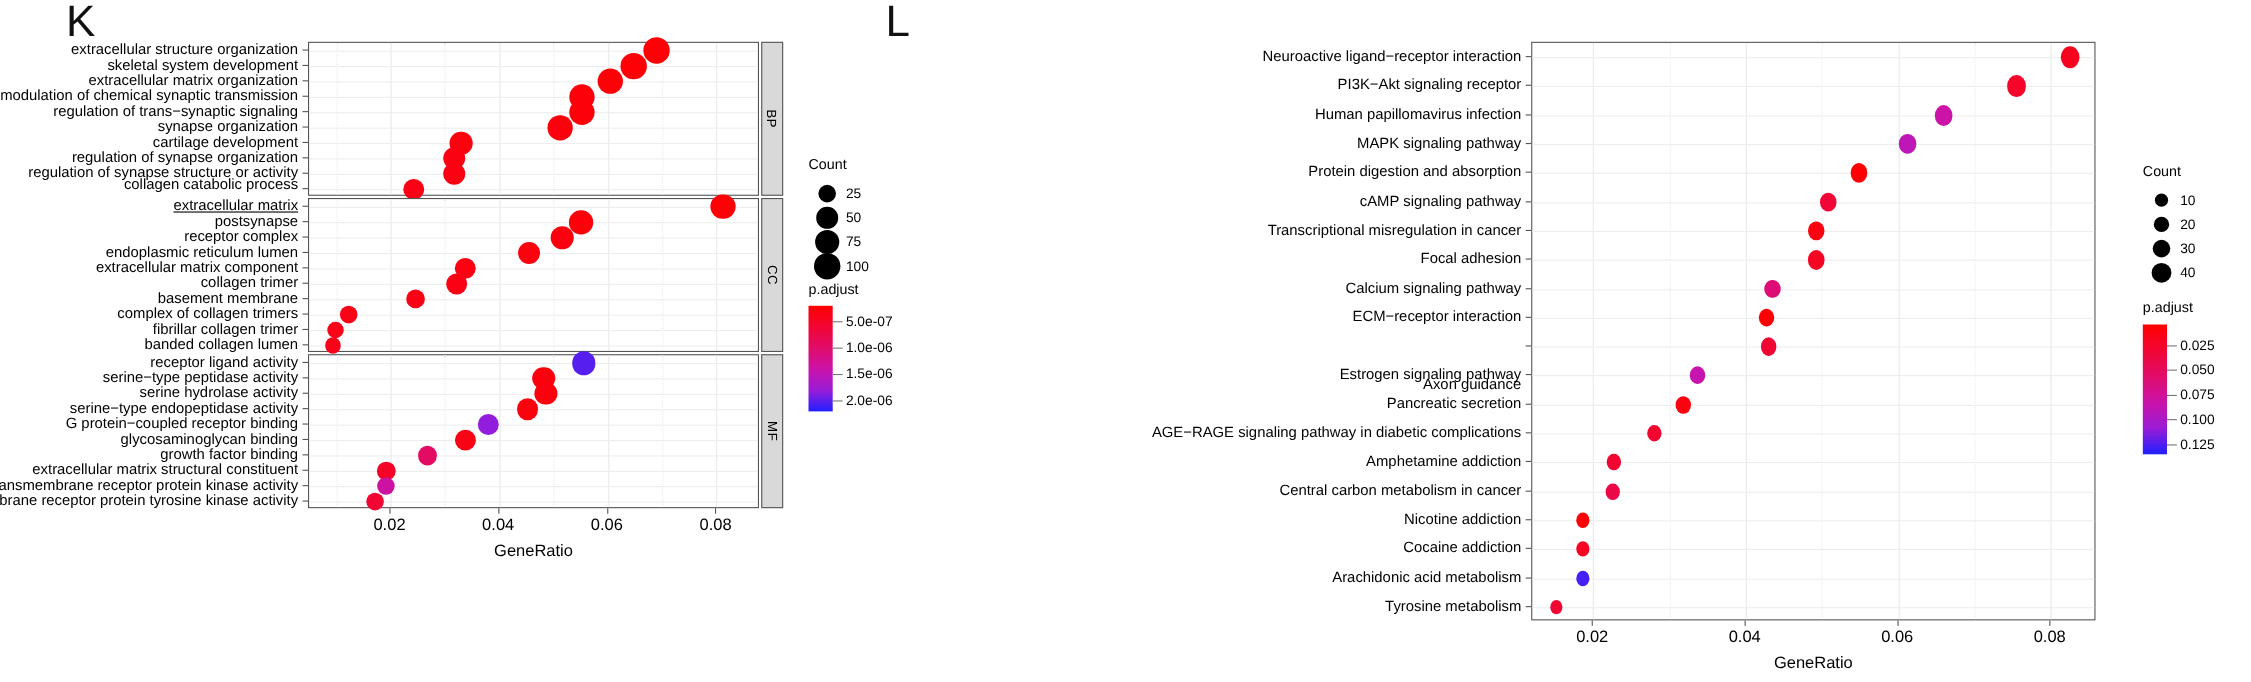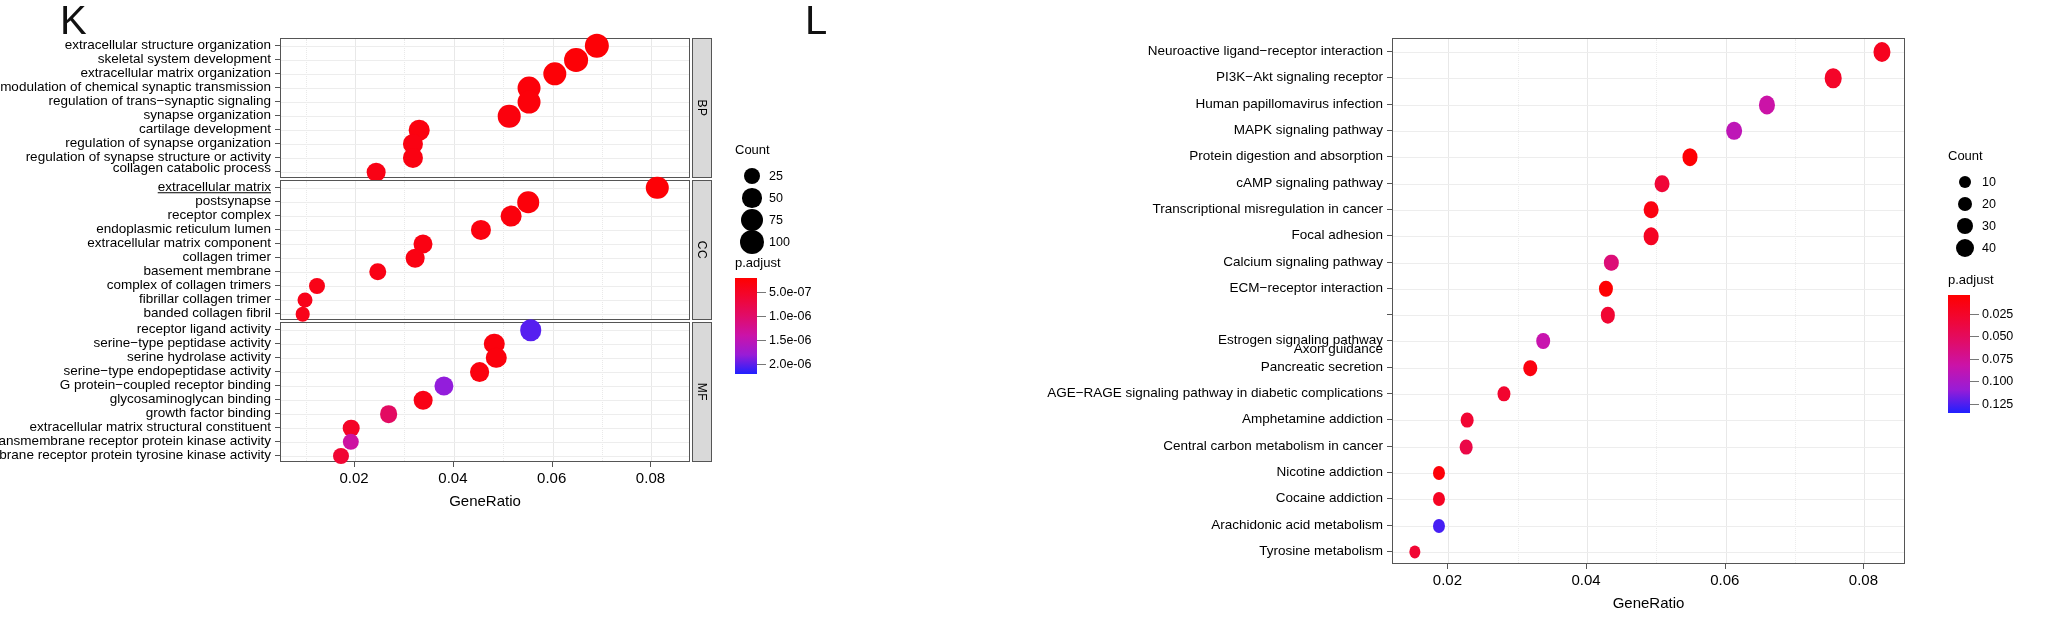--- a/index.html
+++ b/index.html
@@ -146,21 +146,21 @@
       <div class="ylab" style="right:769px;top:243px;">extracellular matrix component</div>
       <div class="tickmark" style="left:275px;top:243px;"></div>
       <div class="ylab" style="right:769px;top:257px;">collagen trimer</div>
       <div class="tickmark" style="left:275px;top:257px;"></div>
       <div class="ylab" style="right:769px;top:271px;">basement membrane</div>
       <div class="tickmark" style="left:275px;top:271px;"></div>
       <div class="ylab" style="right:769px;top:285px;">complex of collagen trimers</div>
       <div class="tickmark" style="left:275px;top:285px;"></div>
       <div class="ylab" style="right:769px;top:299px;">fibrillar collagen trimer</div>
       <div class="tickmark" style="left:275px;top:299px;"></div>
-      <div class="ylab" style="right:769px;top:313px;">banded collagen fibril</div>
+      <div class="ylab" style="right:769px;top:313px;">banded collagen lumen</div>
       <div class="tickmark" style="left:275px;top:313px;"></div>
       <div class="strip" style="left:692px;top:180px;width:20px;height:140px;">
         <span>CC</span>
       </div>
       <div class="facet" style="left:280px;top:322px;width:410px;height:140px;">
         <div class="grid-major" style="left:74.09638554216872px;"></div>
         <div class="grid-major" style="left:172.8915662650603px;"></div>
         <div class="grid-major" style="left:271.6867469879519px;"></div>
         <div class="grid-major" style="left:370.48192771084337px;"></div>
         <div style="position:absolute;top:0;bottom:0;left:24.69879518072287px;width:0;border-left:1px dotted #e9e9e9;"></div>

